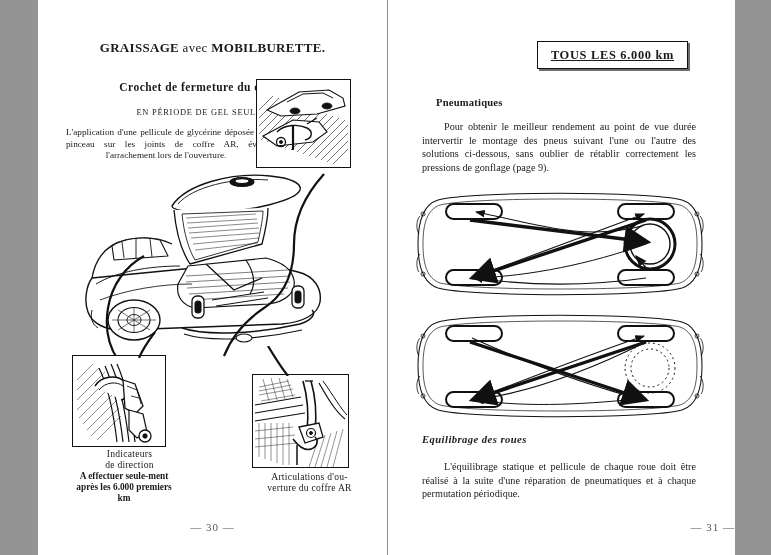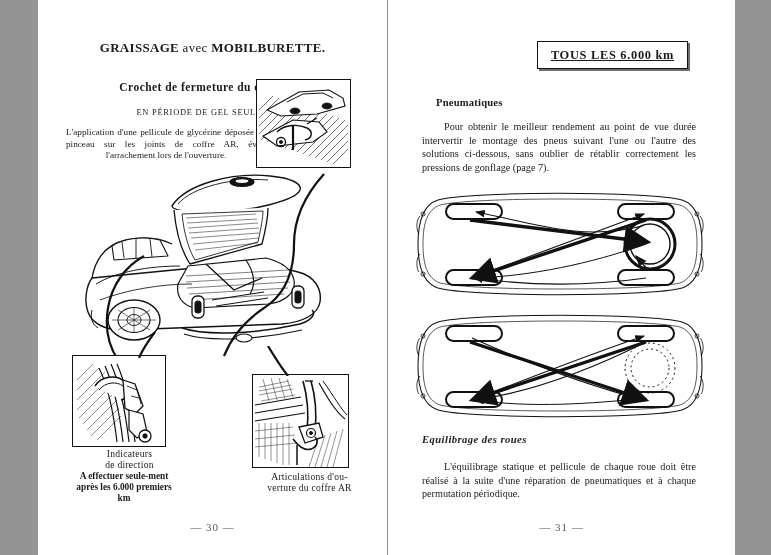--- a/index.html
+++ b/index.html
@@ -388,21 +388,21 @@
   </div>
 
   <div class="page" id="page-right">
 
     <div id="km-box">
       <span>TOUS LES 6.000 km</span>
     </div>
 
     <div class="sec-title" style="left:48px;top:97px;font-size:10.6px;letter-spacing:.2px;">Pneumatiques</div>
 
-    <div class="para-j indent" style="left:34px;width:274px;top:120px;">Pour obtenir le meilleur rendement au point de vue durée intervertir le montage des pneus suivant l'une ou l'autre des solutions ci-dessous, sans oublier de rétablir correctement les pressions de gonflage (page 7).</div>
+    <div class="para-j indent" style="left:34px;width:274px;top:120px;">Pour obtenir le meilleur rendement au point de vue durée intervertir le montage des pneus suivant l'une ou l'autre des solutions ci-dessous, sans oublier de rétablir correctement les pressions de gonflage (page 9).</div>
 
     <div style="position:absolute;left:22px;top:186px;width:300px;height:116px;">
       <svg width="300" height="116" viewBox="0 0 300 116">
         <defs>
           <marker id="arrThin1" markerWidth="9" markerHeight="7" refX="8" refY="3.5" orient="auto">
             <path d="M0,0 L9,3.5 L0,7 Z" fill="#111"></path>
           </marker>
           <marker id="arrThick1" markerWidth="8" markerHeight="8" refX="7" refY="4" orient="auto">
             <path d="M0,0 L8,4 L0,8 Z" fill="#111"></path>
           </marker>
@@ -490,16 +490,16 @@
         <path d="M236 34 C180 62 120 84 66 92" stroke="#111" stroke-width="1.1" fill="none" marker-end="url(#arrThin2)"></path>
         <path d="M62 30 C120 56 180 78 234 92" stroke="#111" stroke-width="1.1" fill="none" marker-end="url(#arrThin2)"></path>
         <path d="M236 90 C180 96 120 100 66 92" stroke="#111" stroke-width="1.0" fill="none" marker-end="url(#arrThin2)"></path>
       </svg>
     </div>
 
     <div class="sec-title" style="left:34px;top:434px;font-size:10.6px;letter-spacing:.45px;font-style:italic;">Equilibrage des roues</div>
 
     <div class="para-j indent" style="left:34px;width:274px;top:460px;">L'équilibrage statique et pellicule de chaque roue doit être réalisé à la suite d'une réparation de pneumatiques et à chaque permutation périodique.</div>
 
-    <div class="folio" style="left:0;width:347px;text-align:center;">— 31 —</div>
+    <div class="folio" style="left:0;width:347px;text-align:right;">— 31 —</div>
   </div>
 
 </div>
 
 </body></html>

